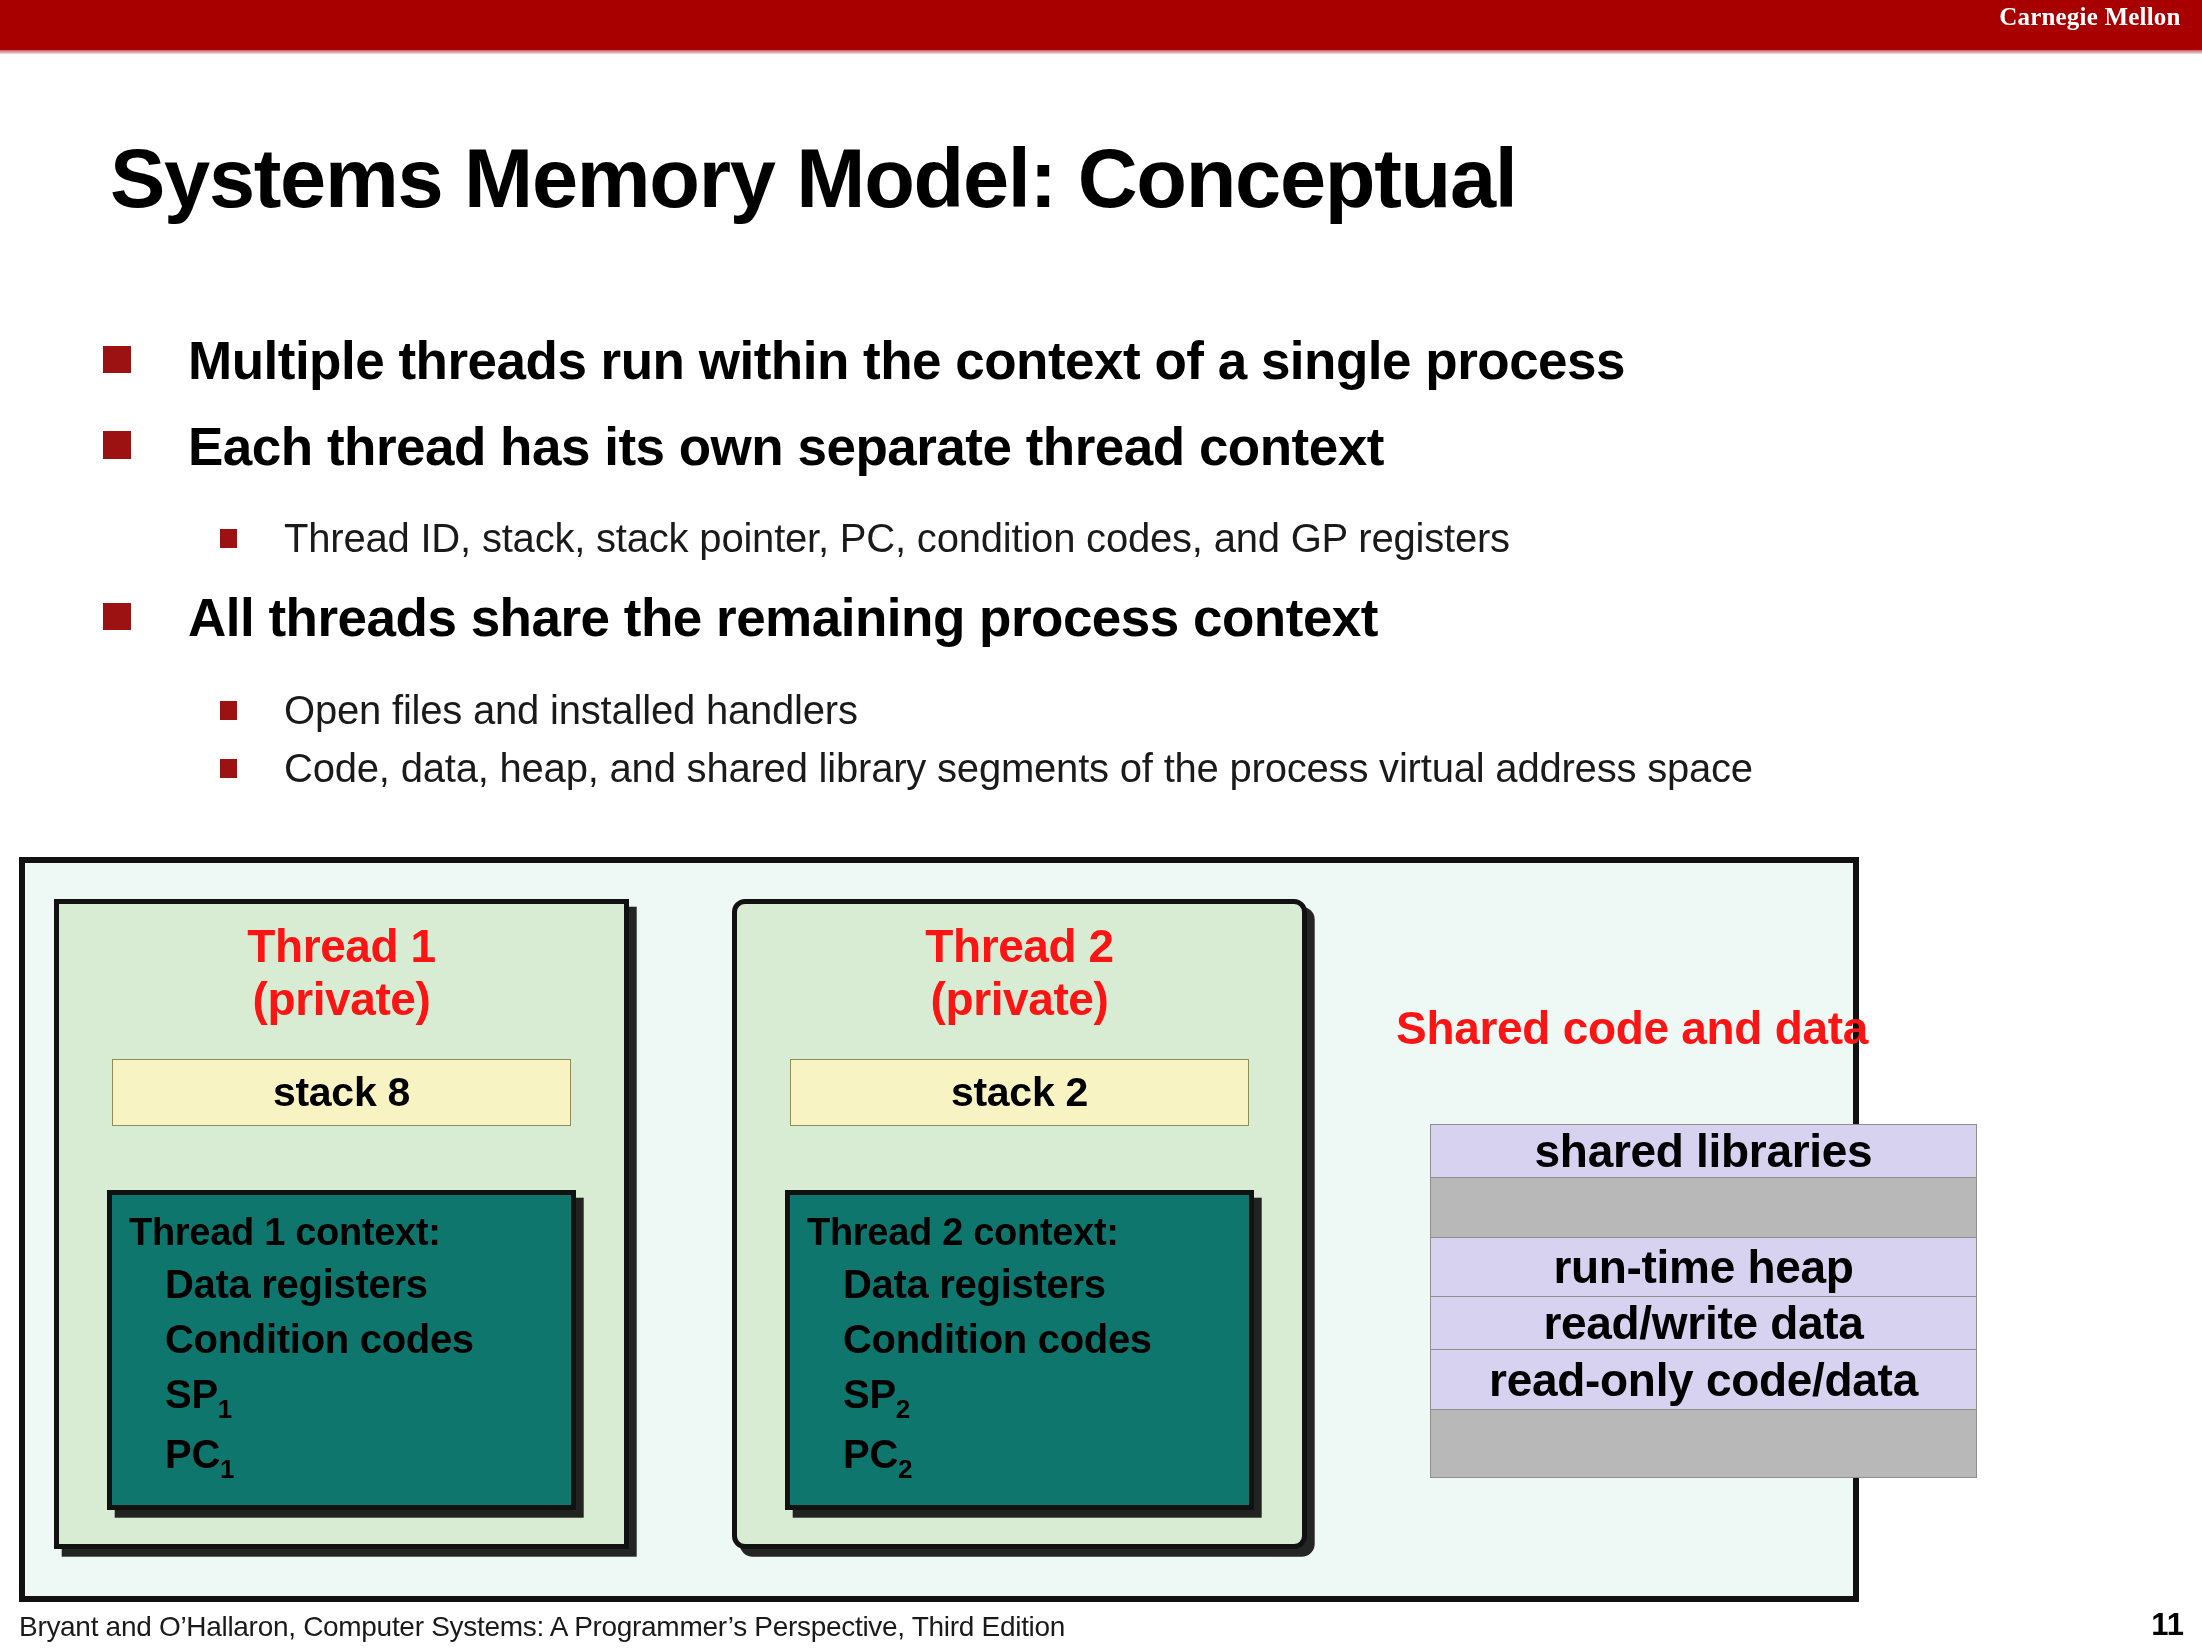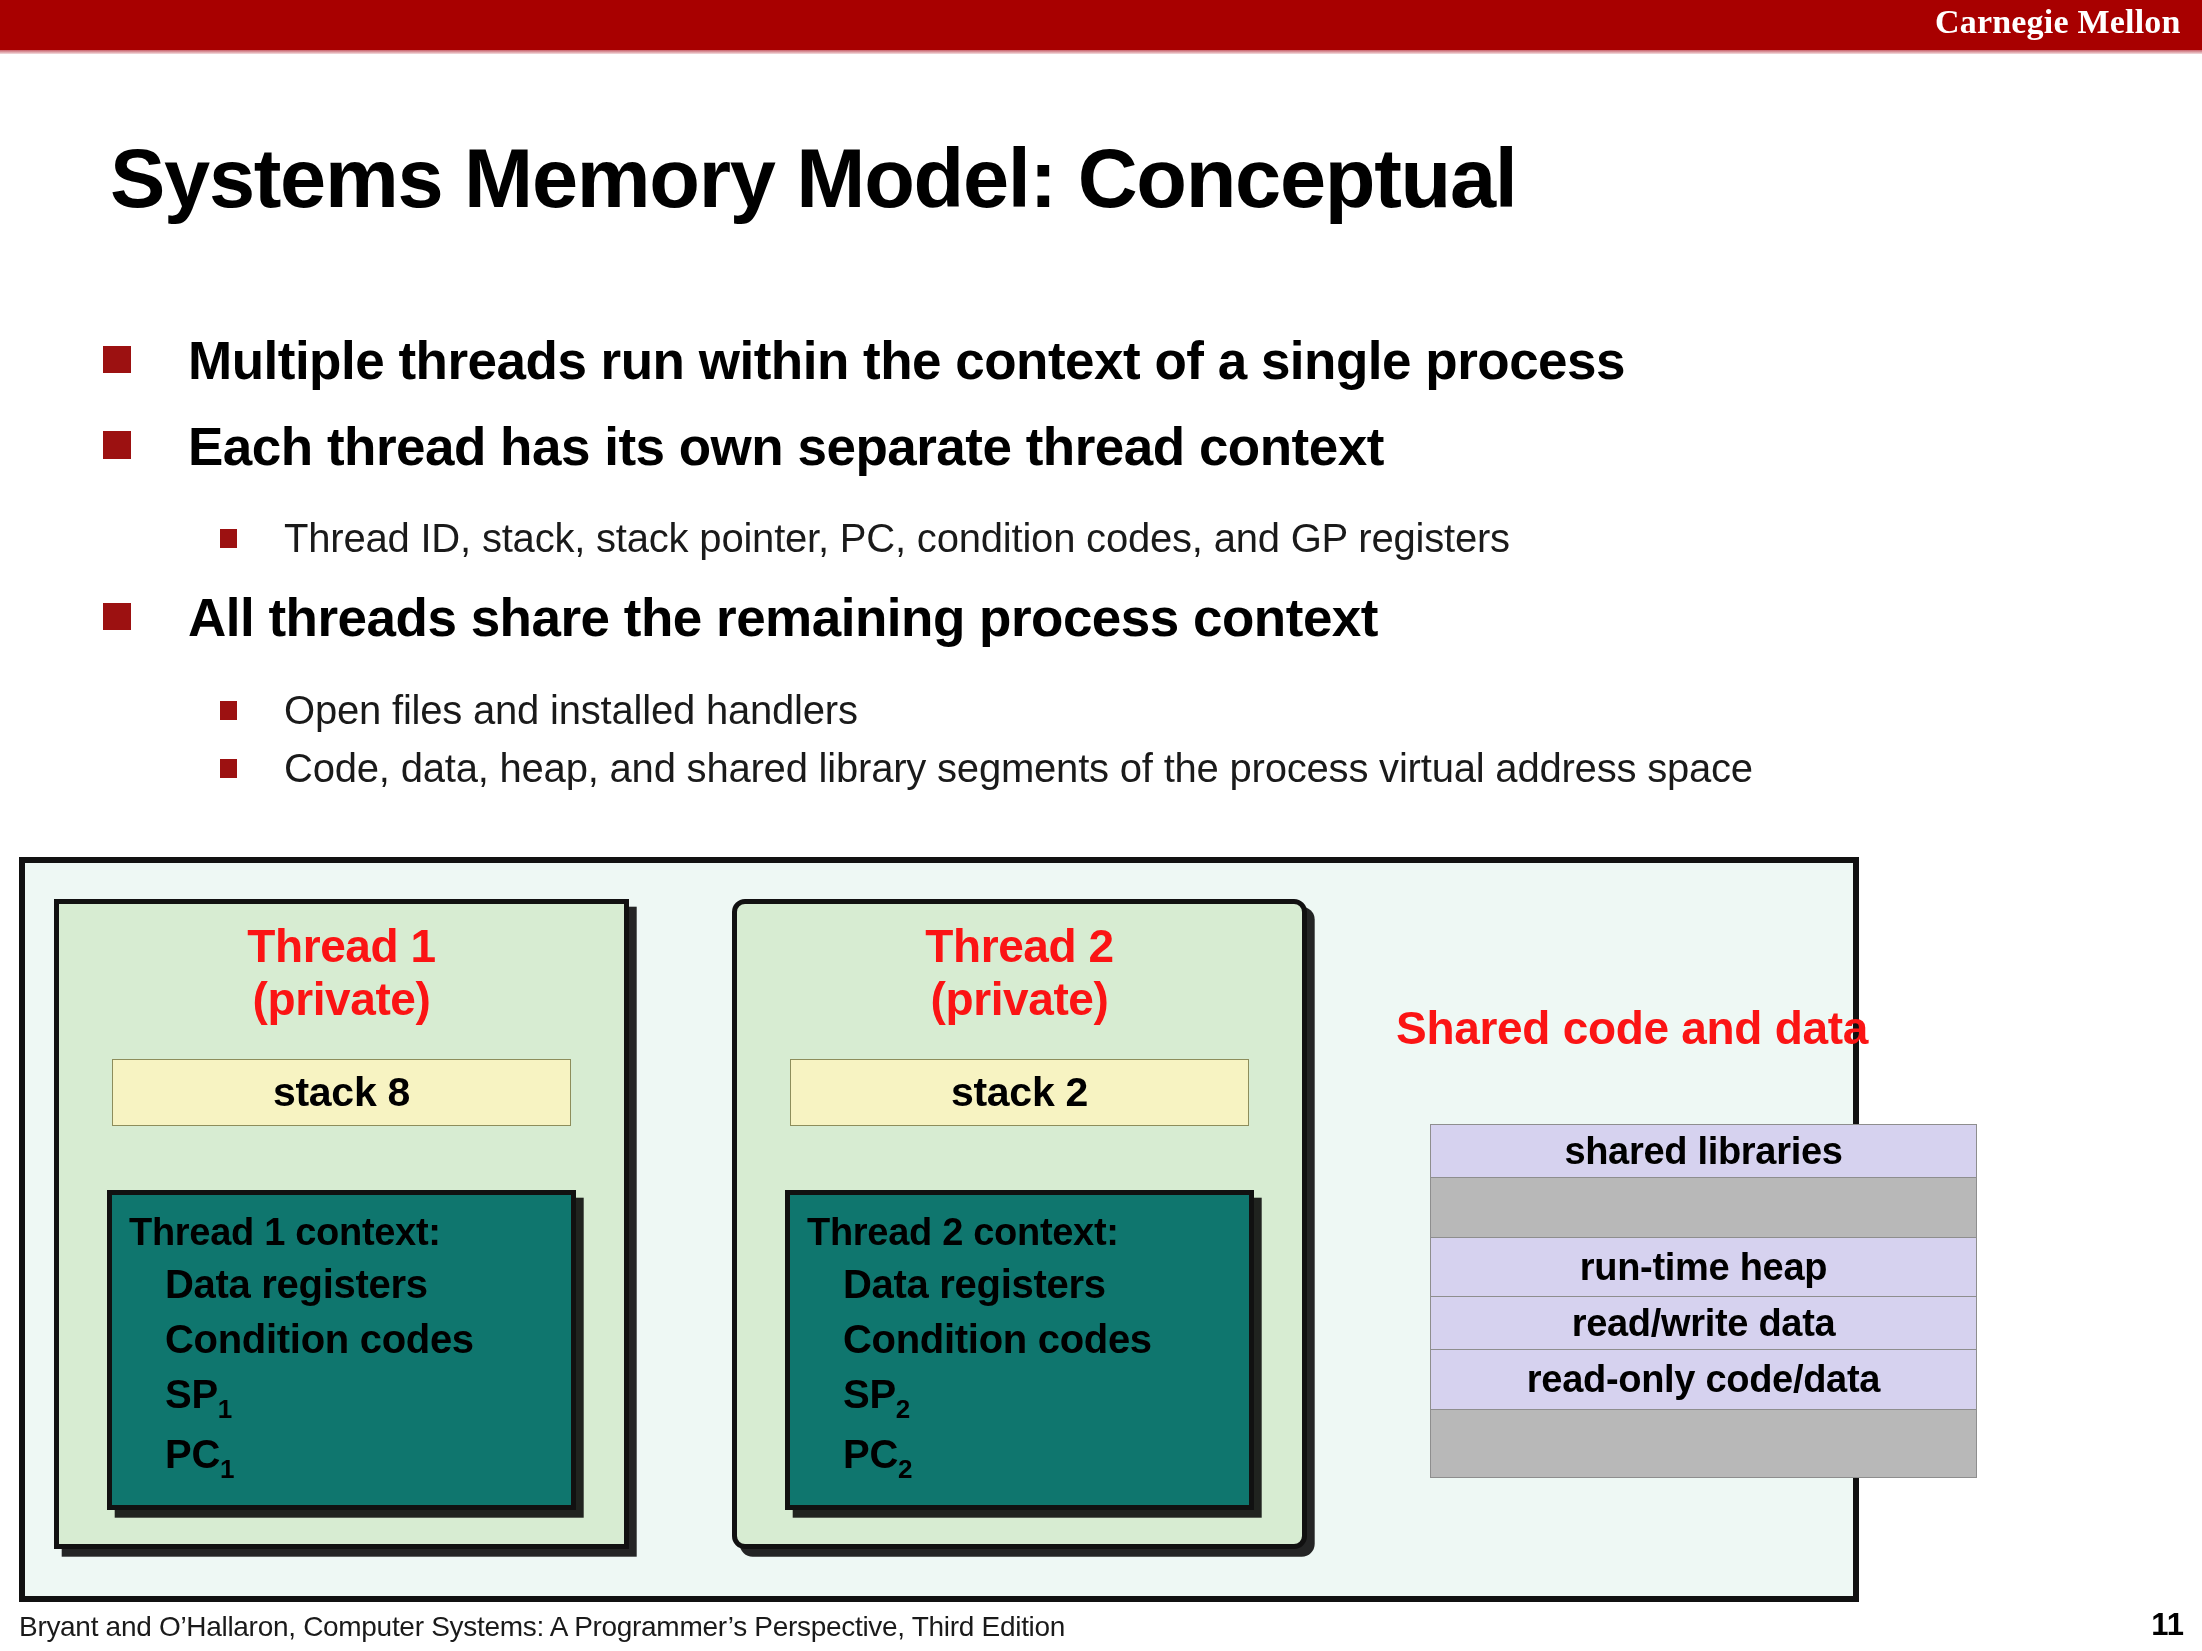--- a/index.html
+++ b/index.html
@@ -30,21 +30,21 @@
     width: 2203px;
     height: 4.3px;
     background: linear-gradient(to bottom, #c8606a, #f3dee0);
   }
   .brand {
     position: absolute;
     right: 22.4px;
     top: 3.4px;
     font-family: "Liberation Serif", serif;
     font-weight: bold;
-    font-size: 34px;
+    font-size: 25px;
     color: #ffffff;
     letter-spacing: 0.2px;
     white-space: nowrap;
   }
 
   
   .slide-title {
     position: absolute;
     left: 110px;
     top: 131px;
@@ -217,21 +217,21 @@
     border: 1.7px solid #8e8e8e;
     box-sizing: border-box;
   }
   .mem-seg {
     box-sizing: border-box;
     border-bottom: 1.7px solid #8e8e8e;
     display: flex;
     align-items: center;
     justify-content: center;
     font-weight: bold;
-    font-size: 38px;
+    font-size: 46px;
     color: #000000;
     letter-spacing: -0.3px;
     white-space: nowrap;
   }
   .mem-seg:last-child { border-bottom: none; }
   .mem-seg.lav { background: #d6d2ef; }
   .mem-seg.gray { background: #b8b8b8; }
 
   
   .footer-text {

